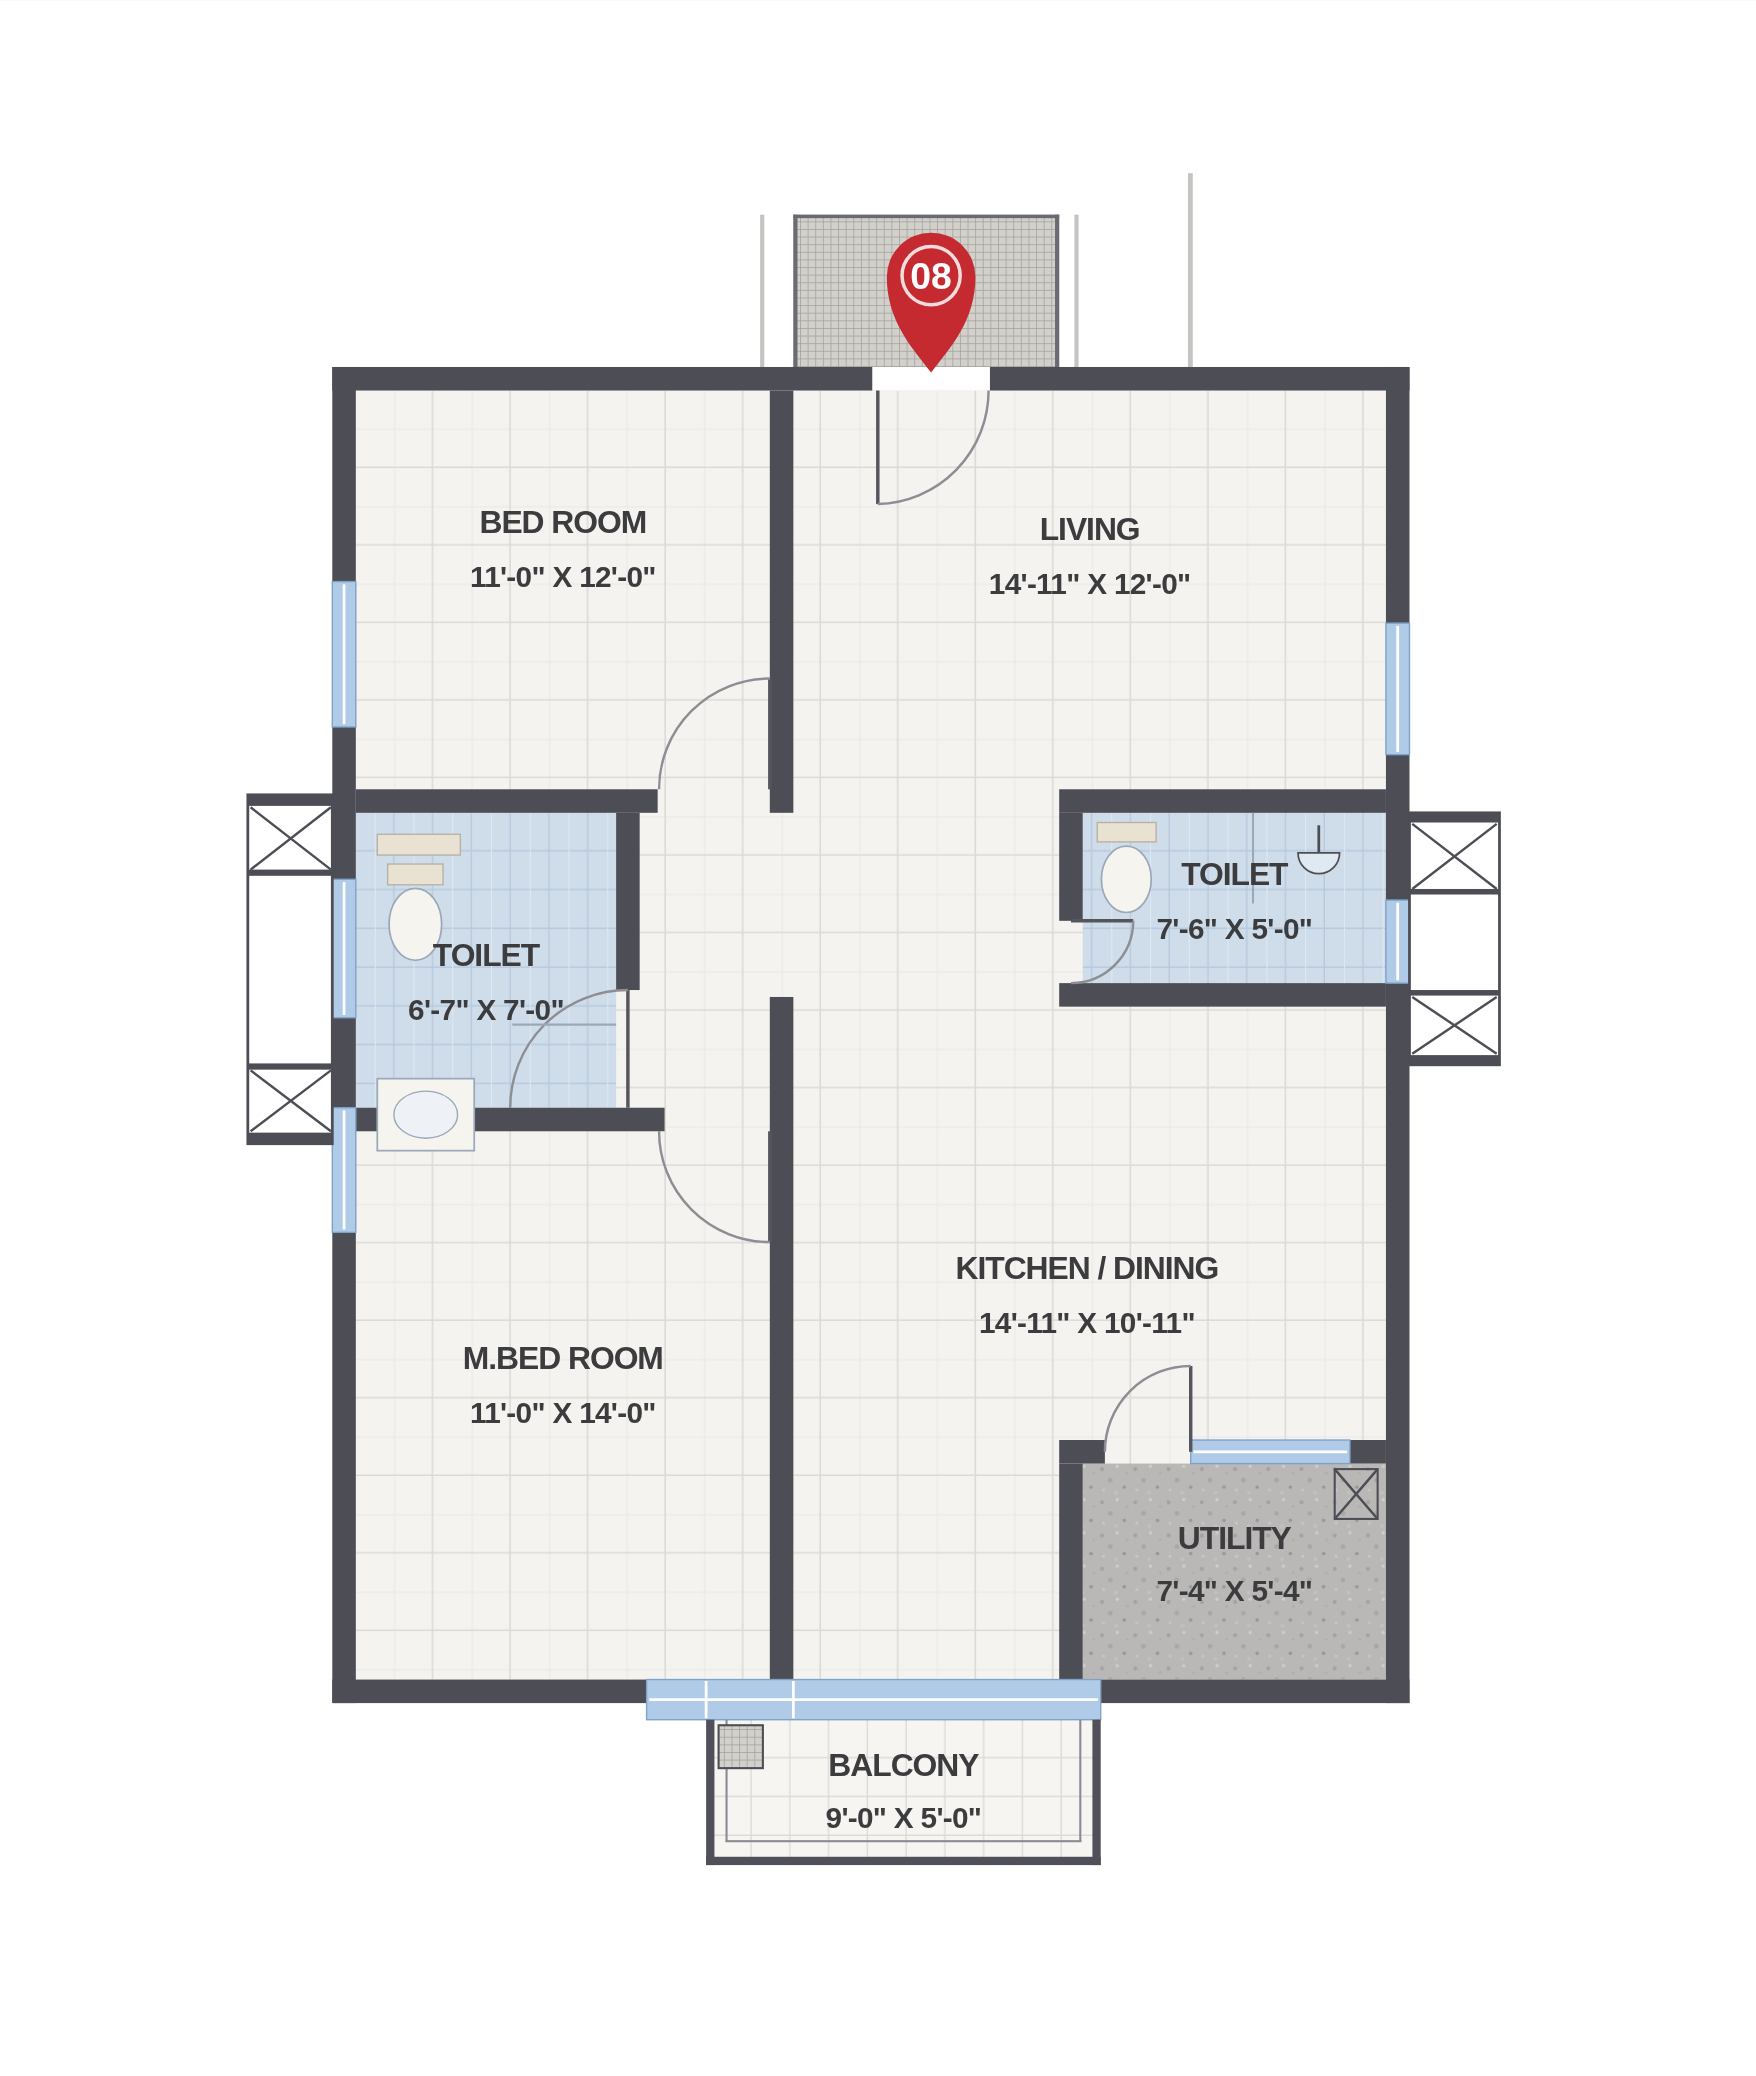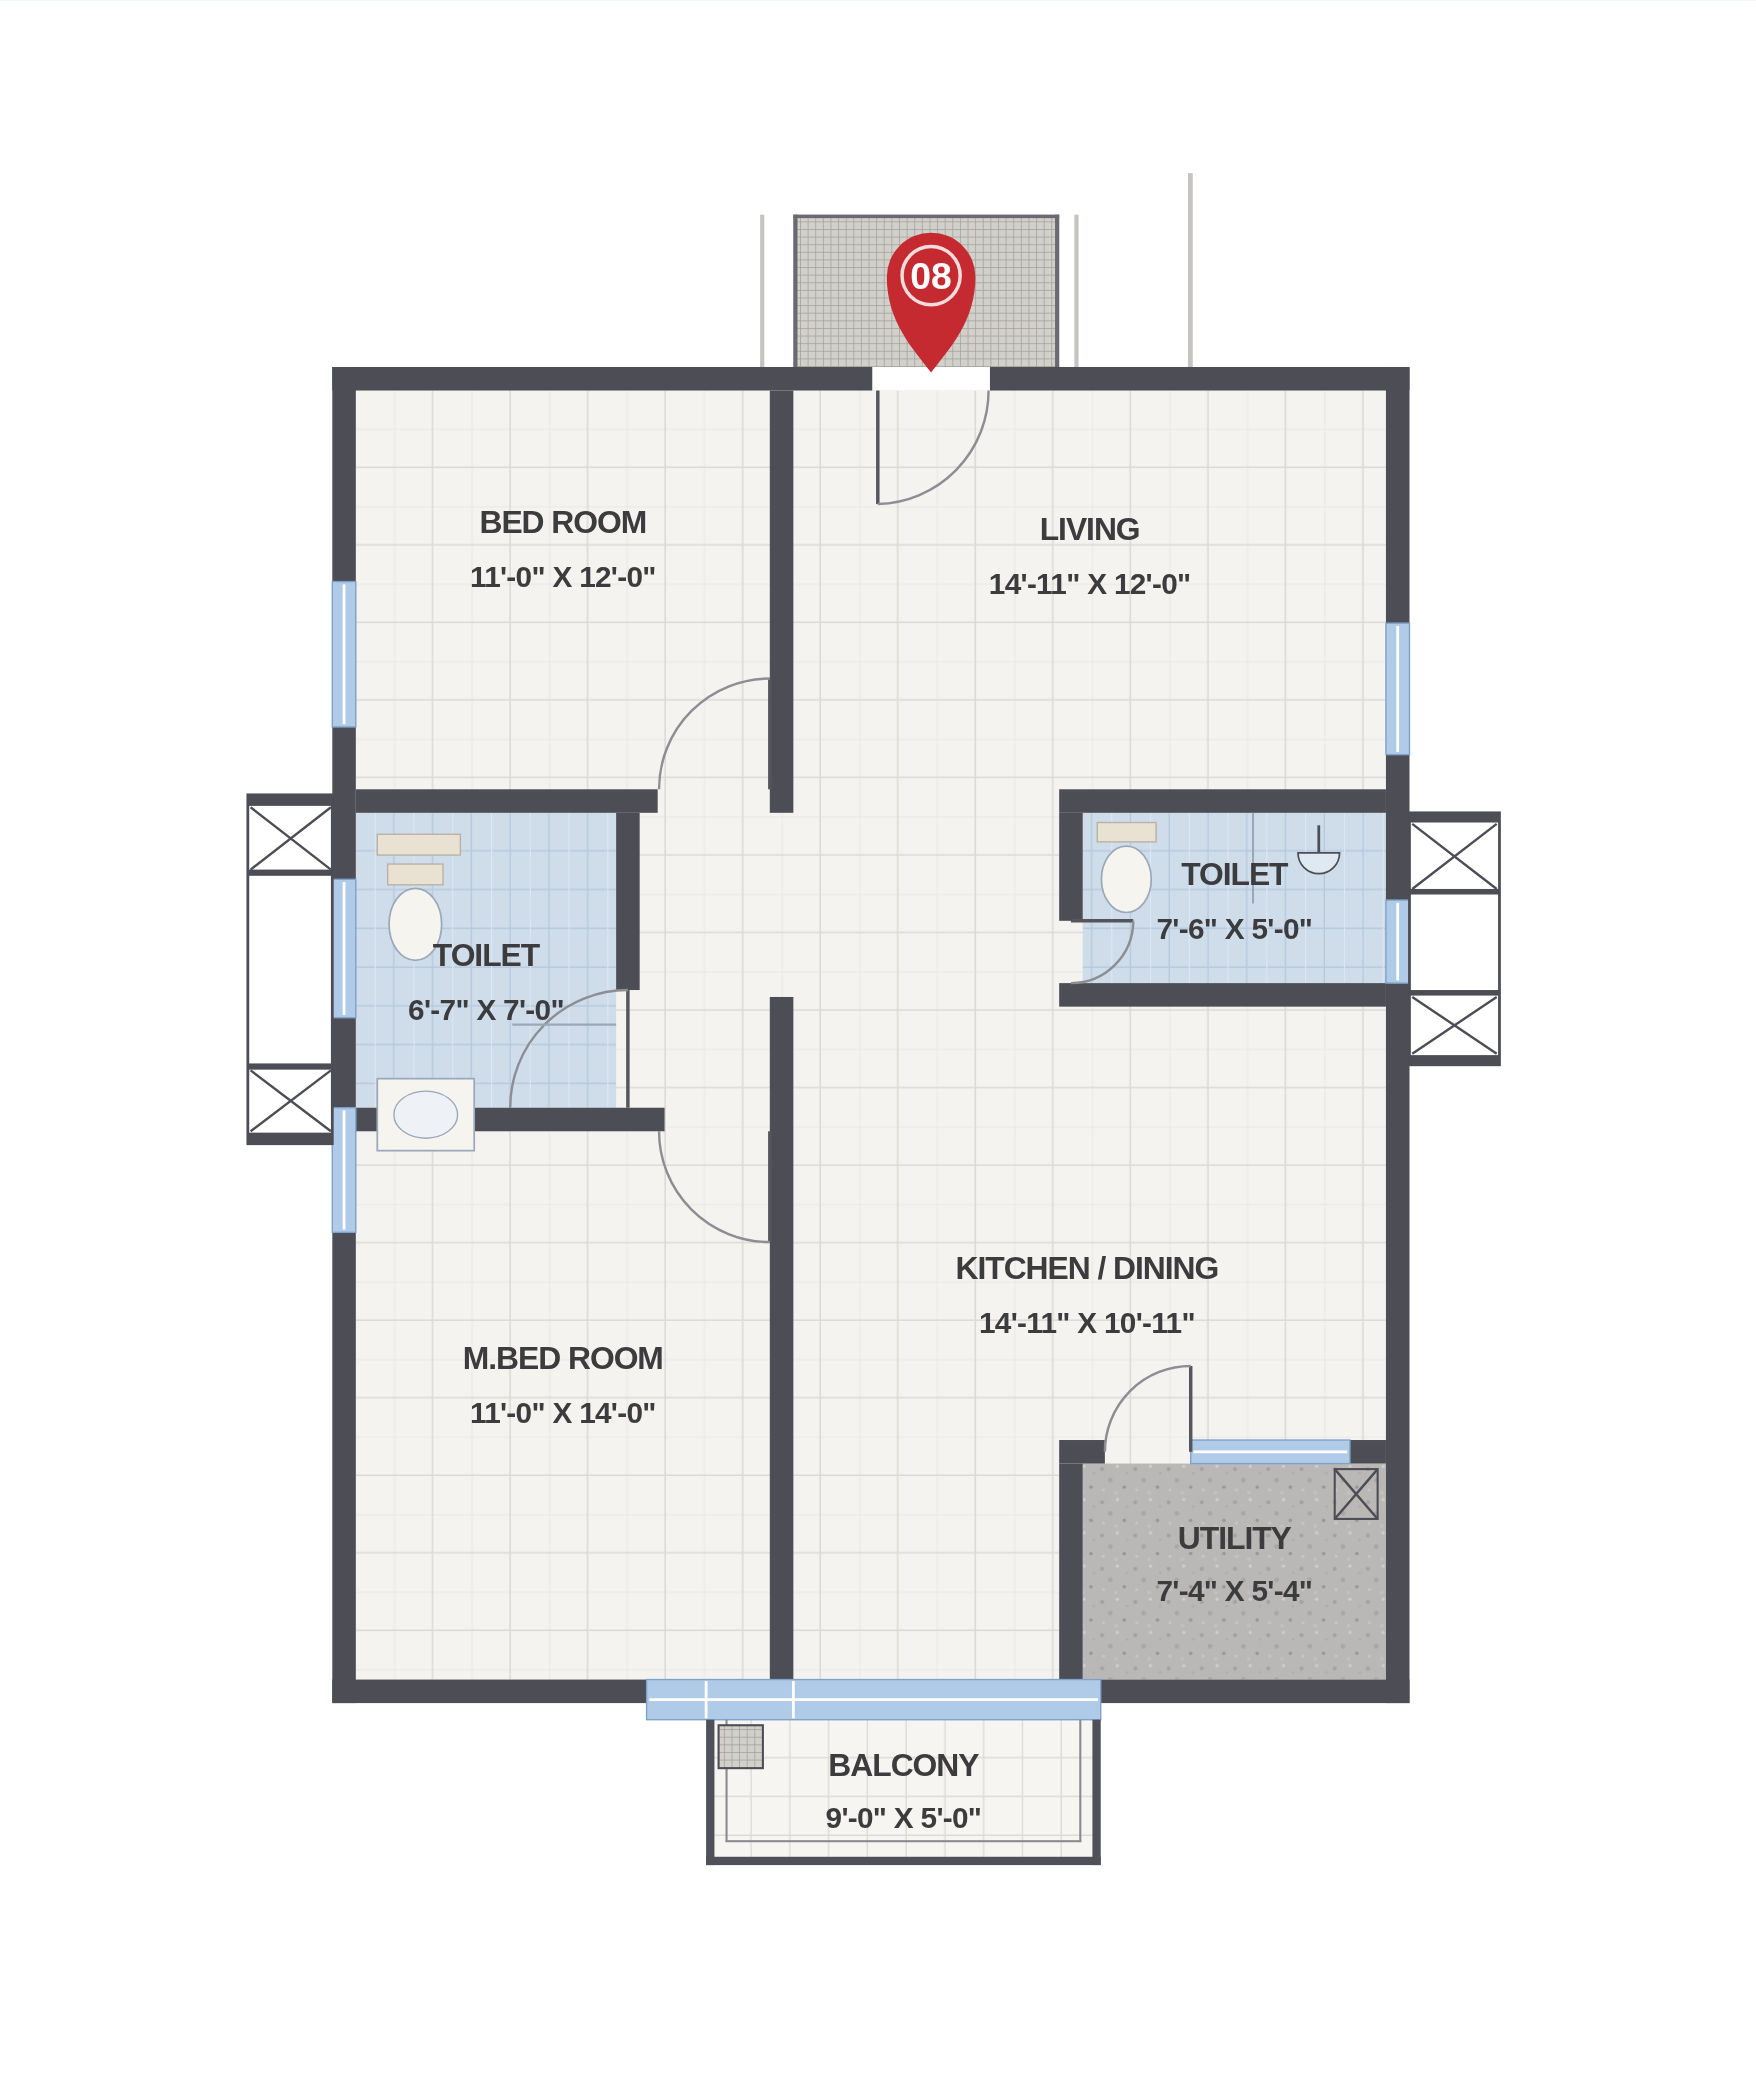--- a/index.html
+++ b/index.html
@@ -1,16 +1,16 @@
 <!DOCTYPE html>
 <html style="font-size:11px"><head>
 <meta charset="utf-8">
 <style>
   html,body{margin:0;padding:0;background:#ffffff;}
-  #canvas{position:relative;width:1757px;height:2077px;background:#14b8a6;overflow:hidden;}
+  #canvas{position:relative;width:1757px;height:2077px;background:#fca5a5;overflow:hidden;}
   svg{position:absolute;left:0;top:0;}
   .wall{fill:#4d4d55;}
   .win{fill:#b0cbe7;stroke:#7fa3c8;stroke-width:2;}
   .winline{stroke:#ffffff;stroke-width:4;fill:none;}
   .arc{fill:none;stroke:#8d8d93;stroke-width:3.5;}
   .leaf{stroke:#55555d;stroke-width:5;fill:none;}
   .shaftbox{fill:#ffffff;stroke:#4d4d55;stroke-width:4;}
   .shaftbar{fill:#4d4d55;}
   .xline{stroke:#4d4d55;stroke-width:3.5;fill:none;}
   .fix{fill:#f6f4ef;stroke:#9aa8b8;stroke-width:2.5;}

